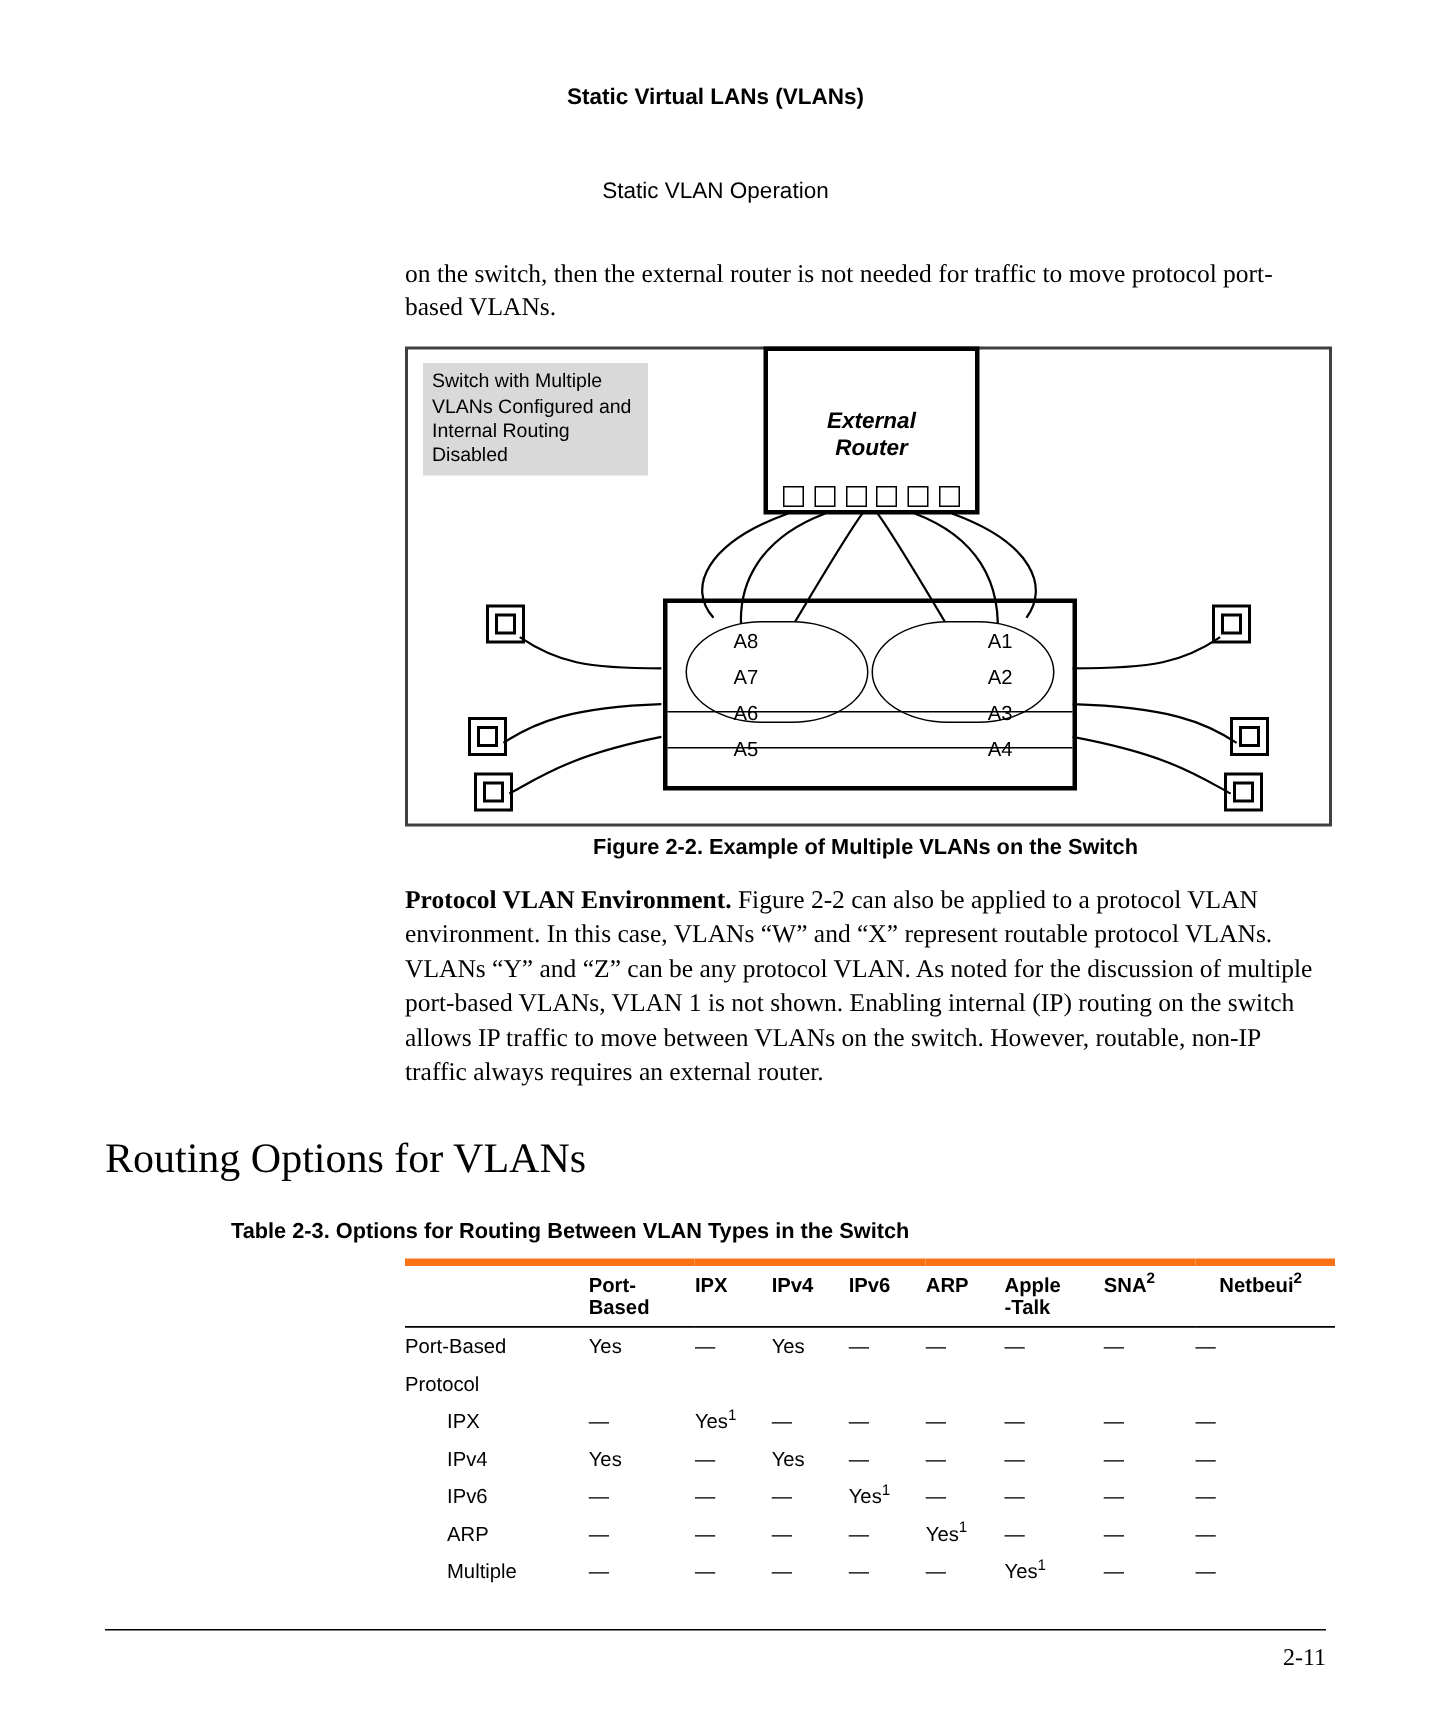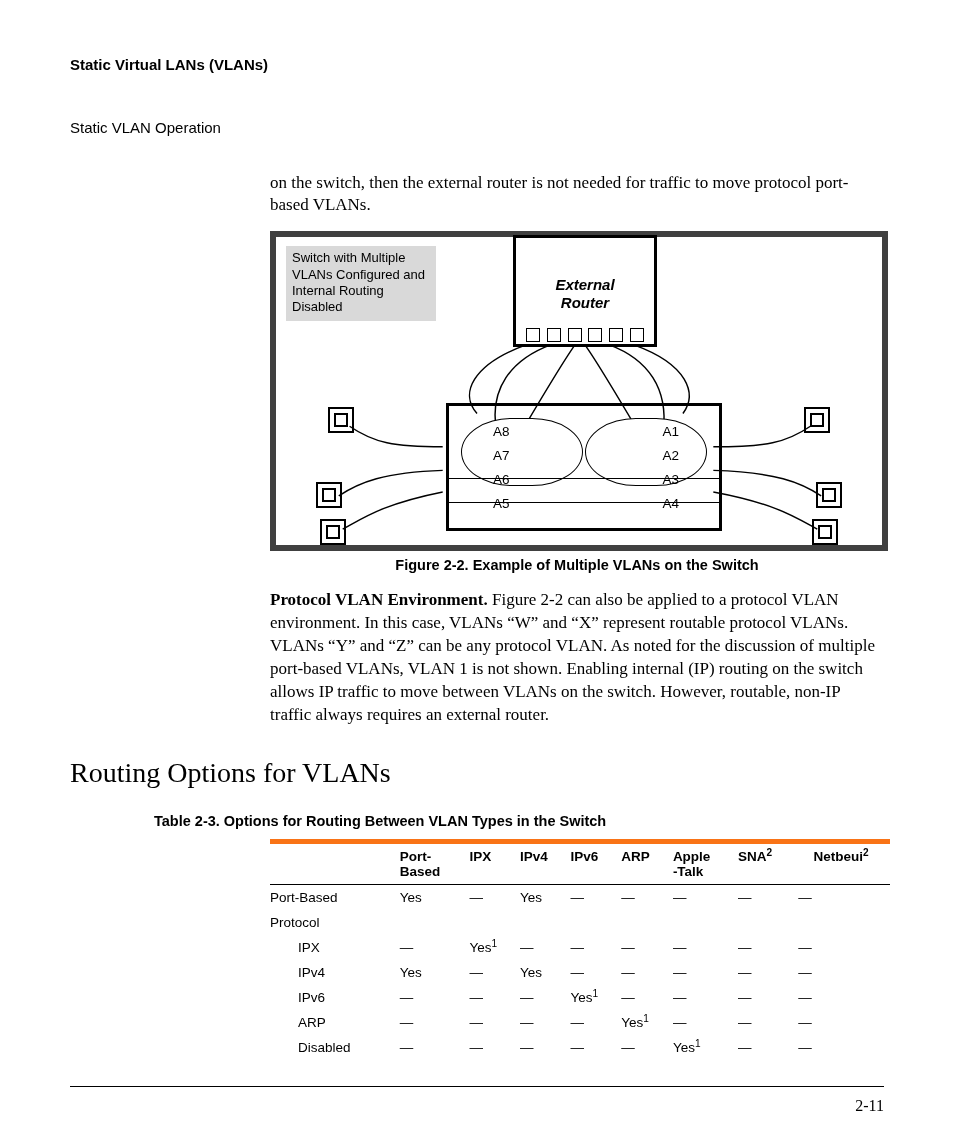--- a/index.html
+++ b/index.html
@@ -10,39 +10,39 @@
     color: #000;
   }
   .page {
     width: 954px;
     height: 1145px;
     position: relative;
     box-sizing: border-box;
     padding: 56px 70px 40px 70px;
   }
   .running-head {
-    text-align: left;
+    text-align: center;
     font-family: Arial, Helvetica, sans-serif;
     font-size: 15px;
     line-height: 1.25;
     margin-bottom: 34px;
   }
   .running-head .title { font-weight: 700; }
   .running-head .sub { font-weight: 400; margin-top: 44px; }
   .body-text {
     margin-left: 200px;
     font-size: 17px;
     line-height: 1.35;
   }
   .body-text p { margin: 0 0 14px 0; }
   .figure-box {
     margin-left: 200px;
     width: 618px;
     height: 320px;
-    border: 6px solid #404040;
+    border: 2px solid #404040;
     position: relative;
     box-sizing: border-box;
   }
   .annot {
     position: absolute;
     top: 9px; left: 10px;
     width: 150px;
     background: #d9d9d9;
     font-family: Arial, Helvetica, sans-serif;
     font-size: 13px;
@@ -341,21 +341,21 @@
           <td>—</td>
           <td>—</td>
           <td>—</td>
           <td>—</td>
           <td>Yes<span class="sup">1</span></td>
           <td>—</td>
           <td>—</td>
           <td>—</td>
         </tr>
         <tr>
-          <td class="rowhdr indent">Disabled</td>
+          <td class="rowhdr indent">Multiple</td>
           <td>—</td>
           <td>—</td>
           <td>—</td>
           <td>—</td>
           <td>—</td>
           <td>Yes<span class="sup">1</span></td>
           <td>—</td>
           <td>—</td>
         </tr>
       </tbody>

